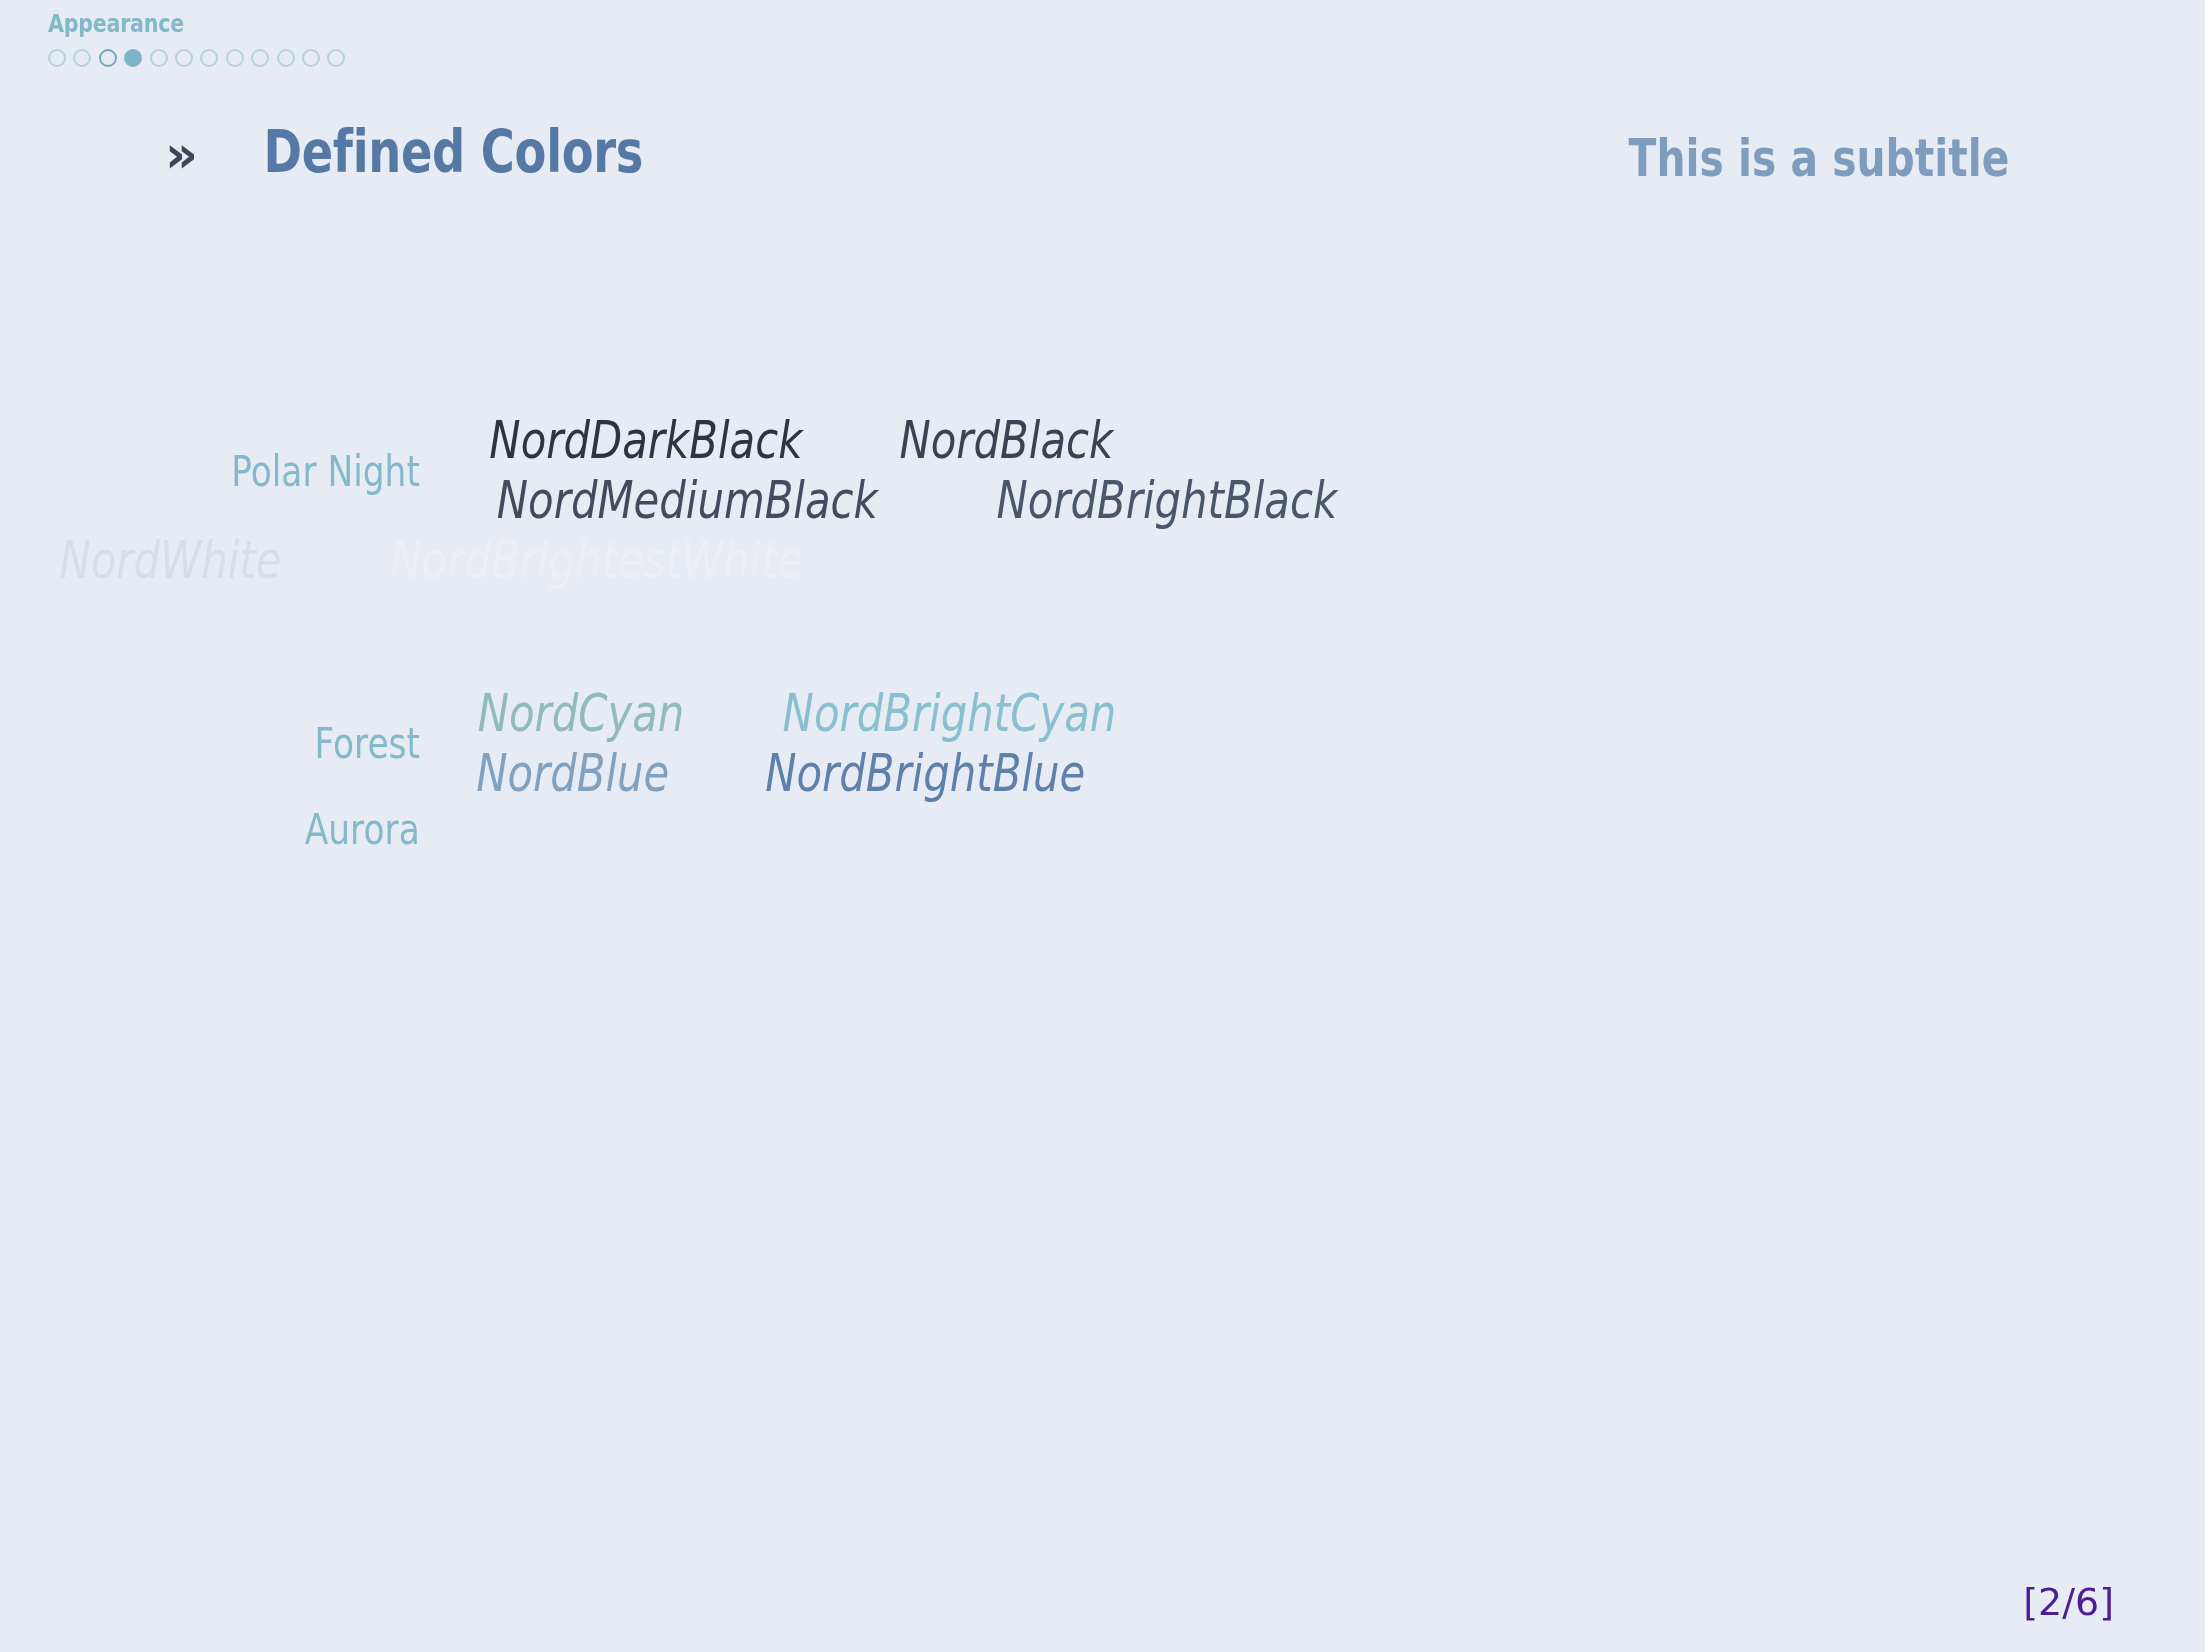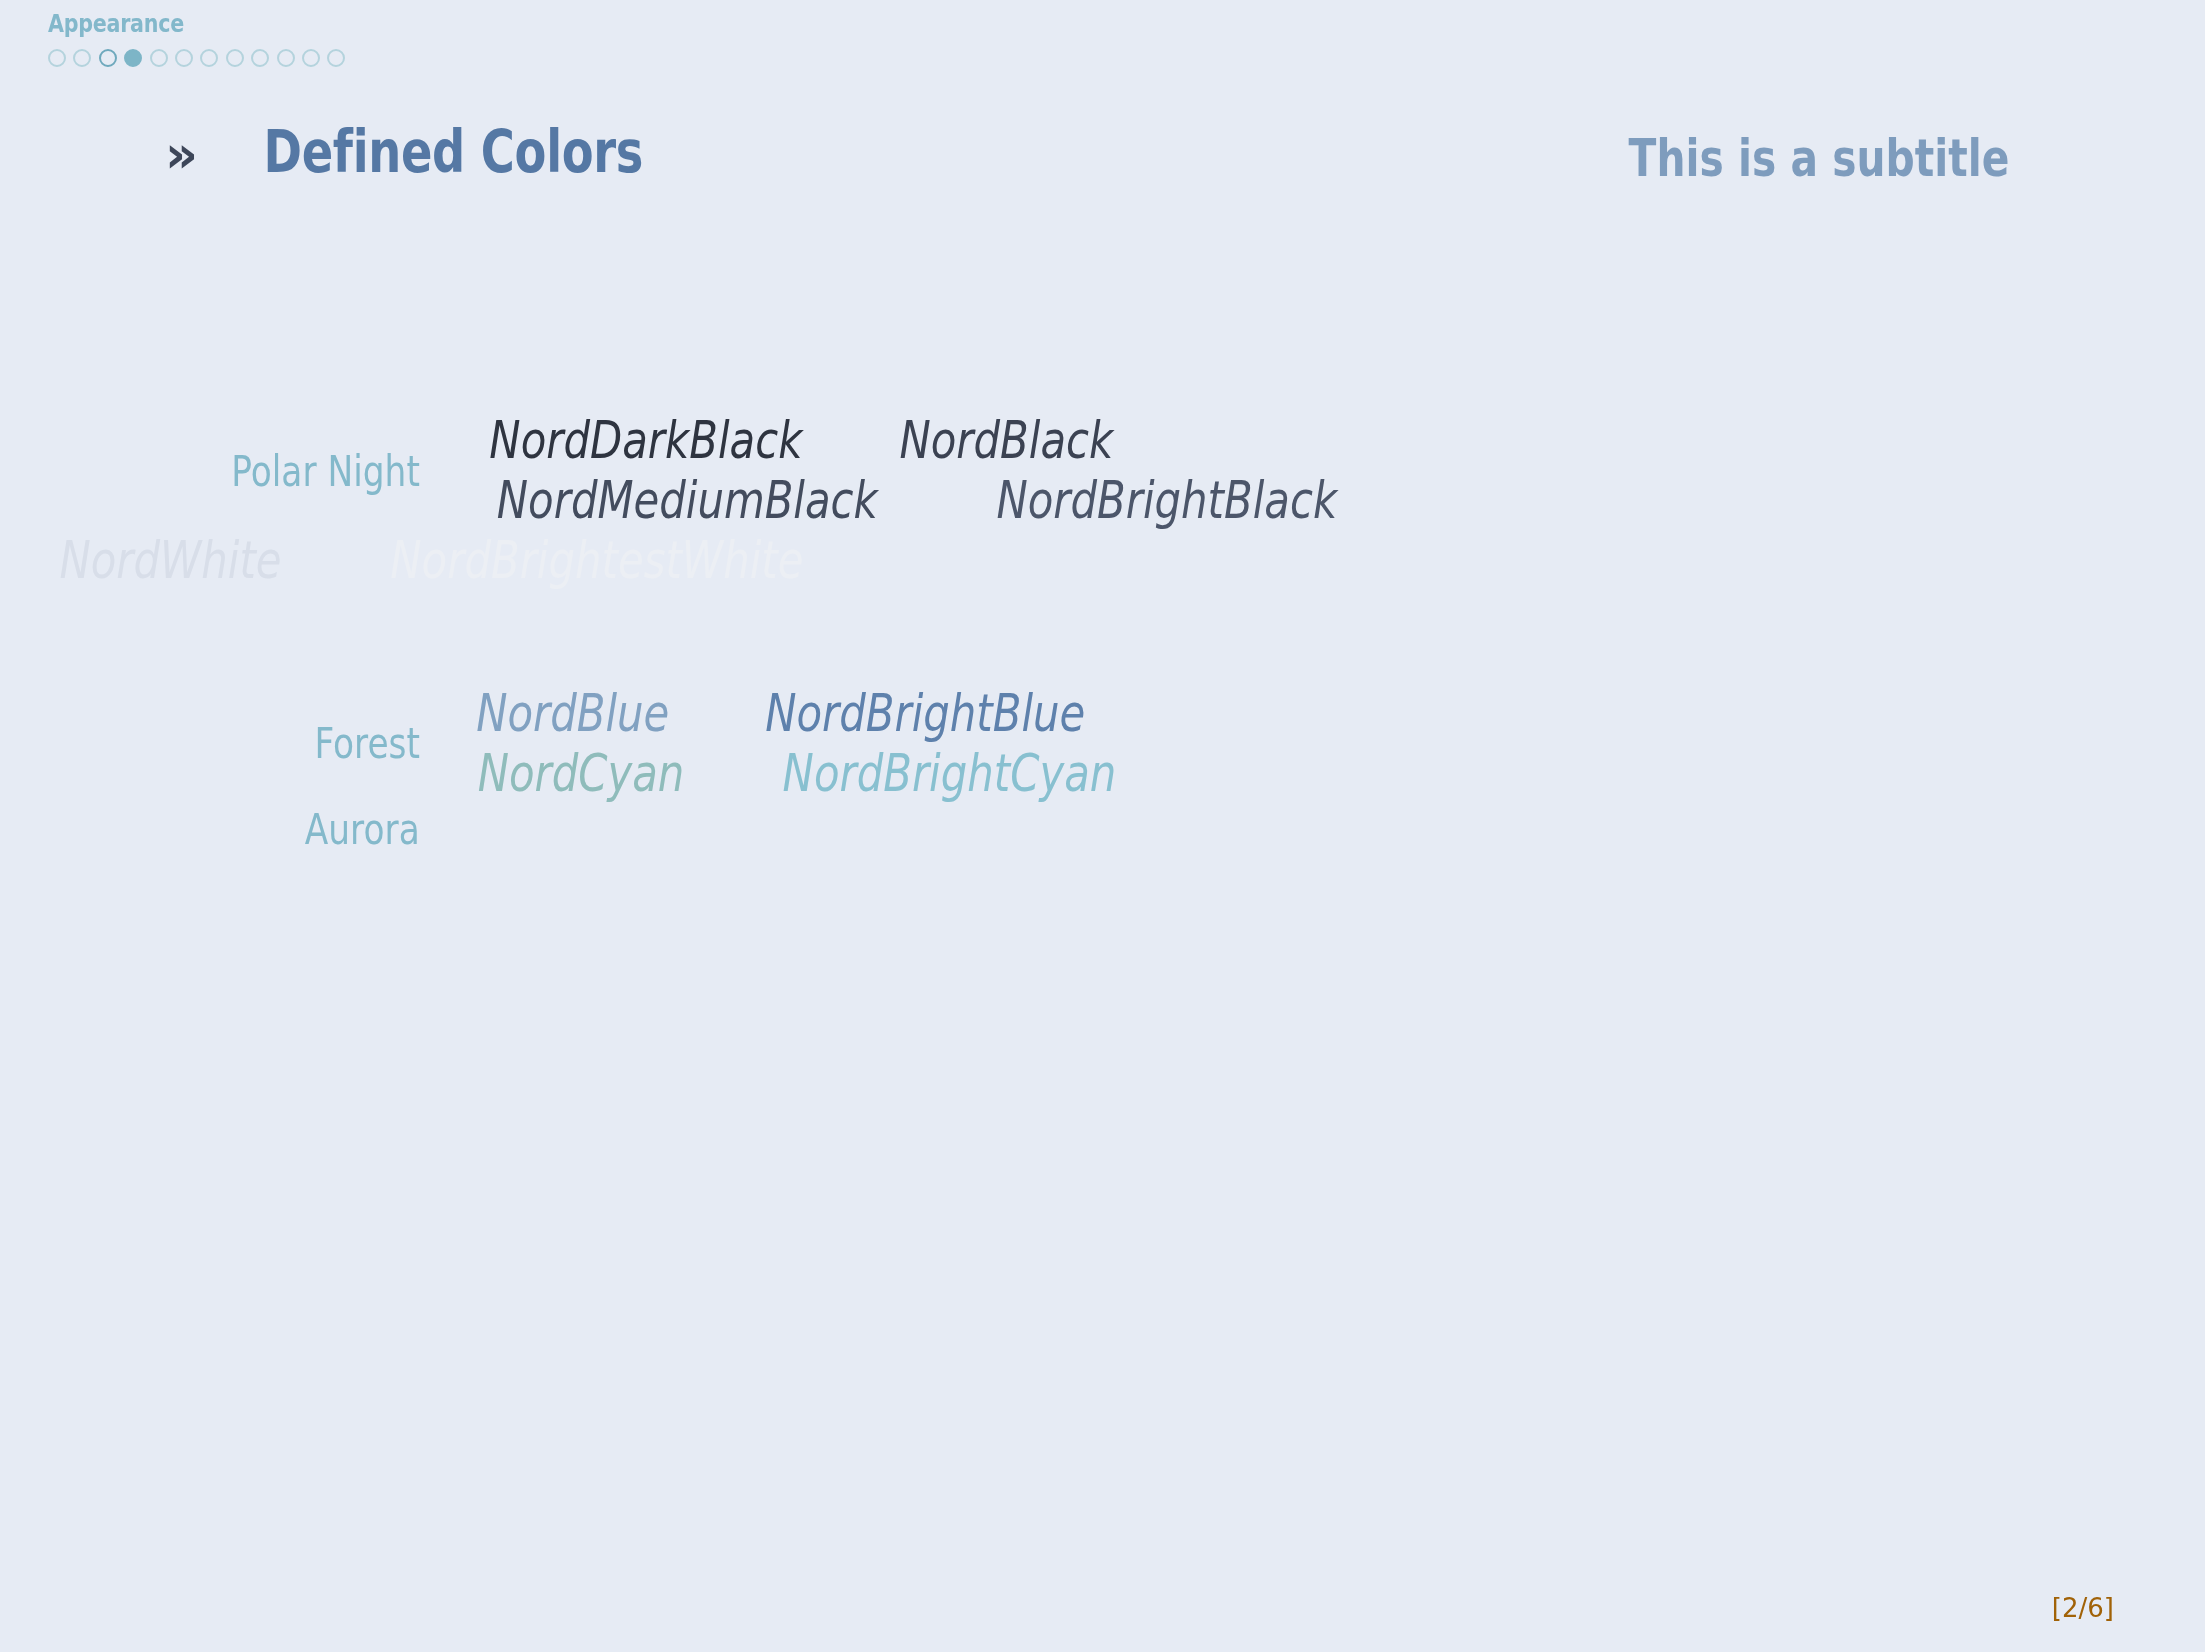--- a/index.html
+++ b/index.html
@@ -170,22 +170,22 @@
   .gap-sm { width: 39px; flex: 0 0 39px; }
 
   .grp-spacer { height: 92px; }
 
   
   #page-number {
     position: absolute;
     right: 91px;
     bottom: 31px;
     font-family: "DejaVu Sans", sans-serif;
-    font-size: 26px;
-    color: #a16207;
+    font-size: 38px;
+    color: #4c1d95;
     line-height: 1;
   }
 </style>
 </head>
 <body>
 
 <div id="slide">
 
   <div id="section-bar">
     <div id="section-name">Appearance</div>
@@ -236,29 +236,29 @@
             <span class="gap-sm"></span>
             <span class="color-name" style="color: rgb(236, 239, 244);">NordBrightestWhite</span>
           </div>
         </div>
       </div>
       <div class="grp-spacer"></div>
       <div class="group">
         <div class="group-label-col"><span class="group-label">Forest</span></div>
         <div class="group-rows">
           <div class="color-row">
+            <span class="color-name" style="color: rgb(143, 188, 187);">NordCyan</span>
+            <span class="gap-sm"></span>
+            <span class="color-name" style="color: rgb(136, 192, 208);">NordBrightCyan</span>
+          </div>
+          <div class="color-row">
             <span class="color-name" style="color: rgb(129, 161, 193);">NordBlue</span>
             <span class="gap-sm"></span>
             <span class="color-name" style="color: rgb(94, 129, 172);">NordBrightBlue</span>
           </div>
-          <div class="color-row">
-            <span class="color-name" style="color: rgb(143, 188, 187);">NordCyan</span>
-            <span class="gap-sm"></span>
-            <span class="color-name" style="color: rgb(136, 192, 208);">NordBrightCyan</span>
-          </div>
         </div>
       </div>
       <div class="group">
         <div class="group-label-col"><span class="group-label">Aurora</span></div>
       </div>
     </div>
 
   <div id="page-number">[2/6]</div>
 
 </div>

